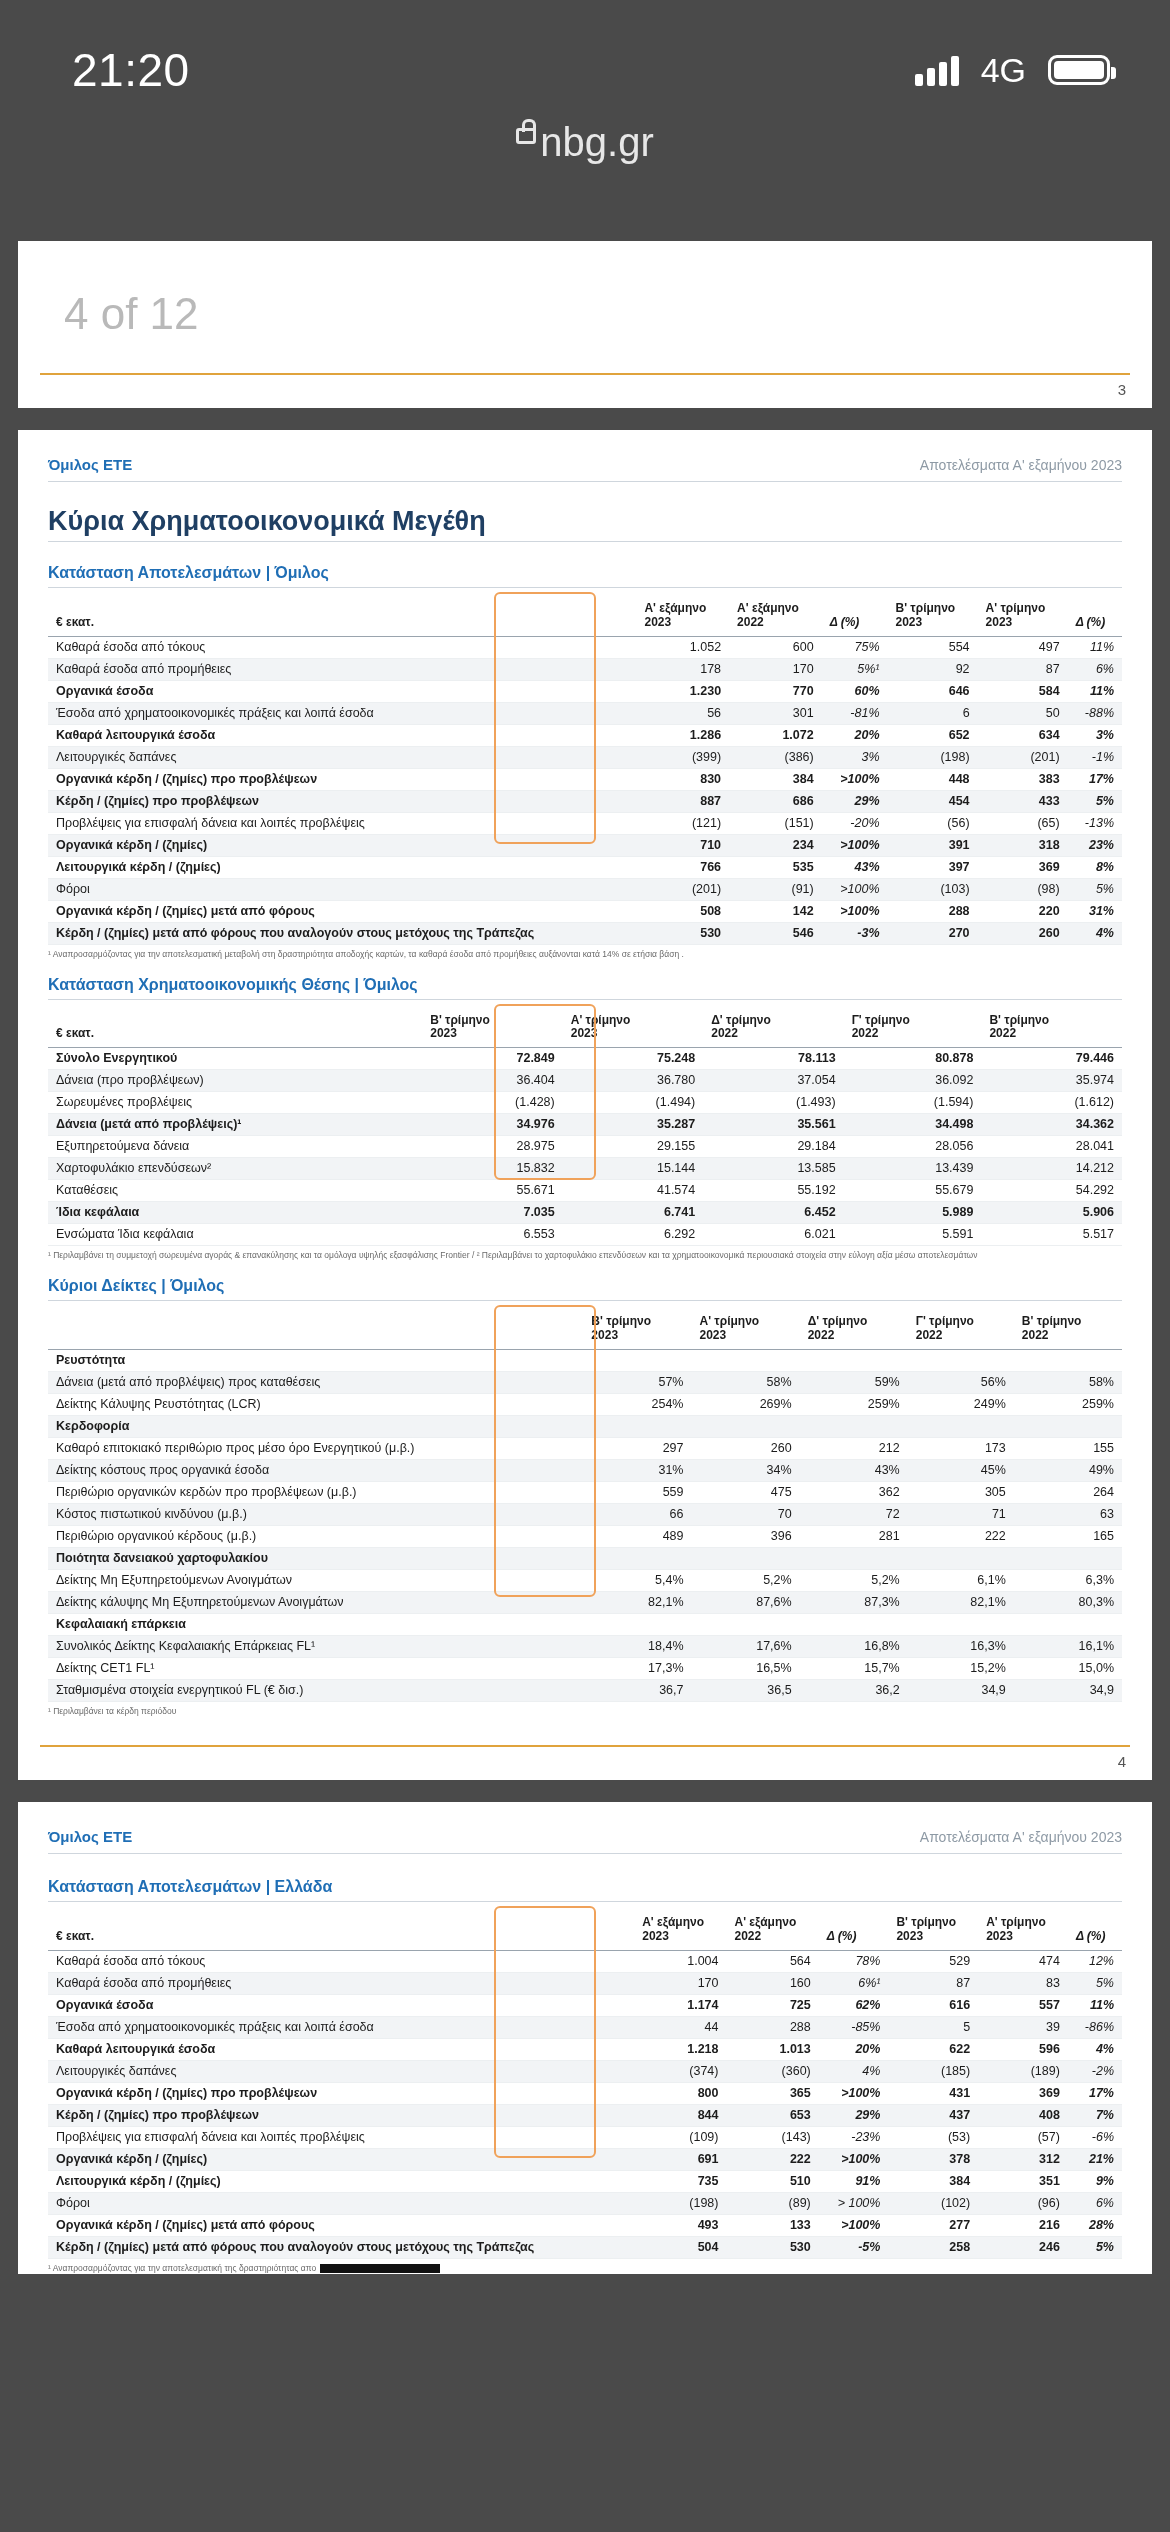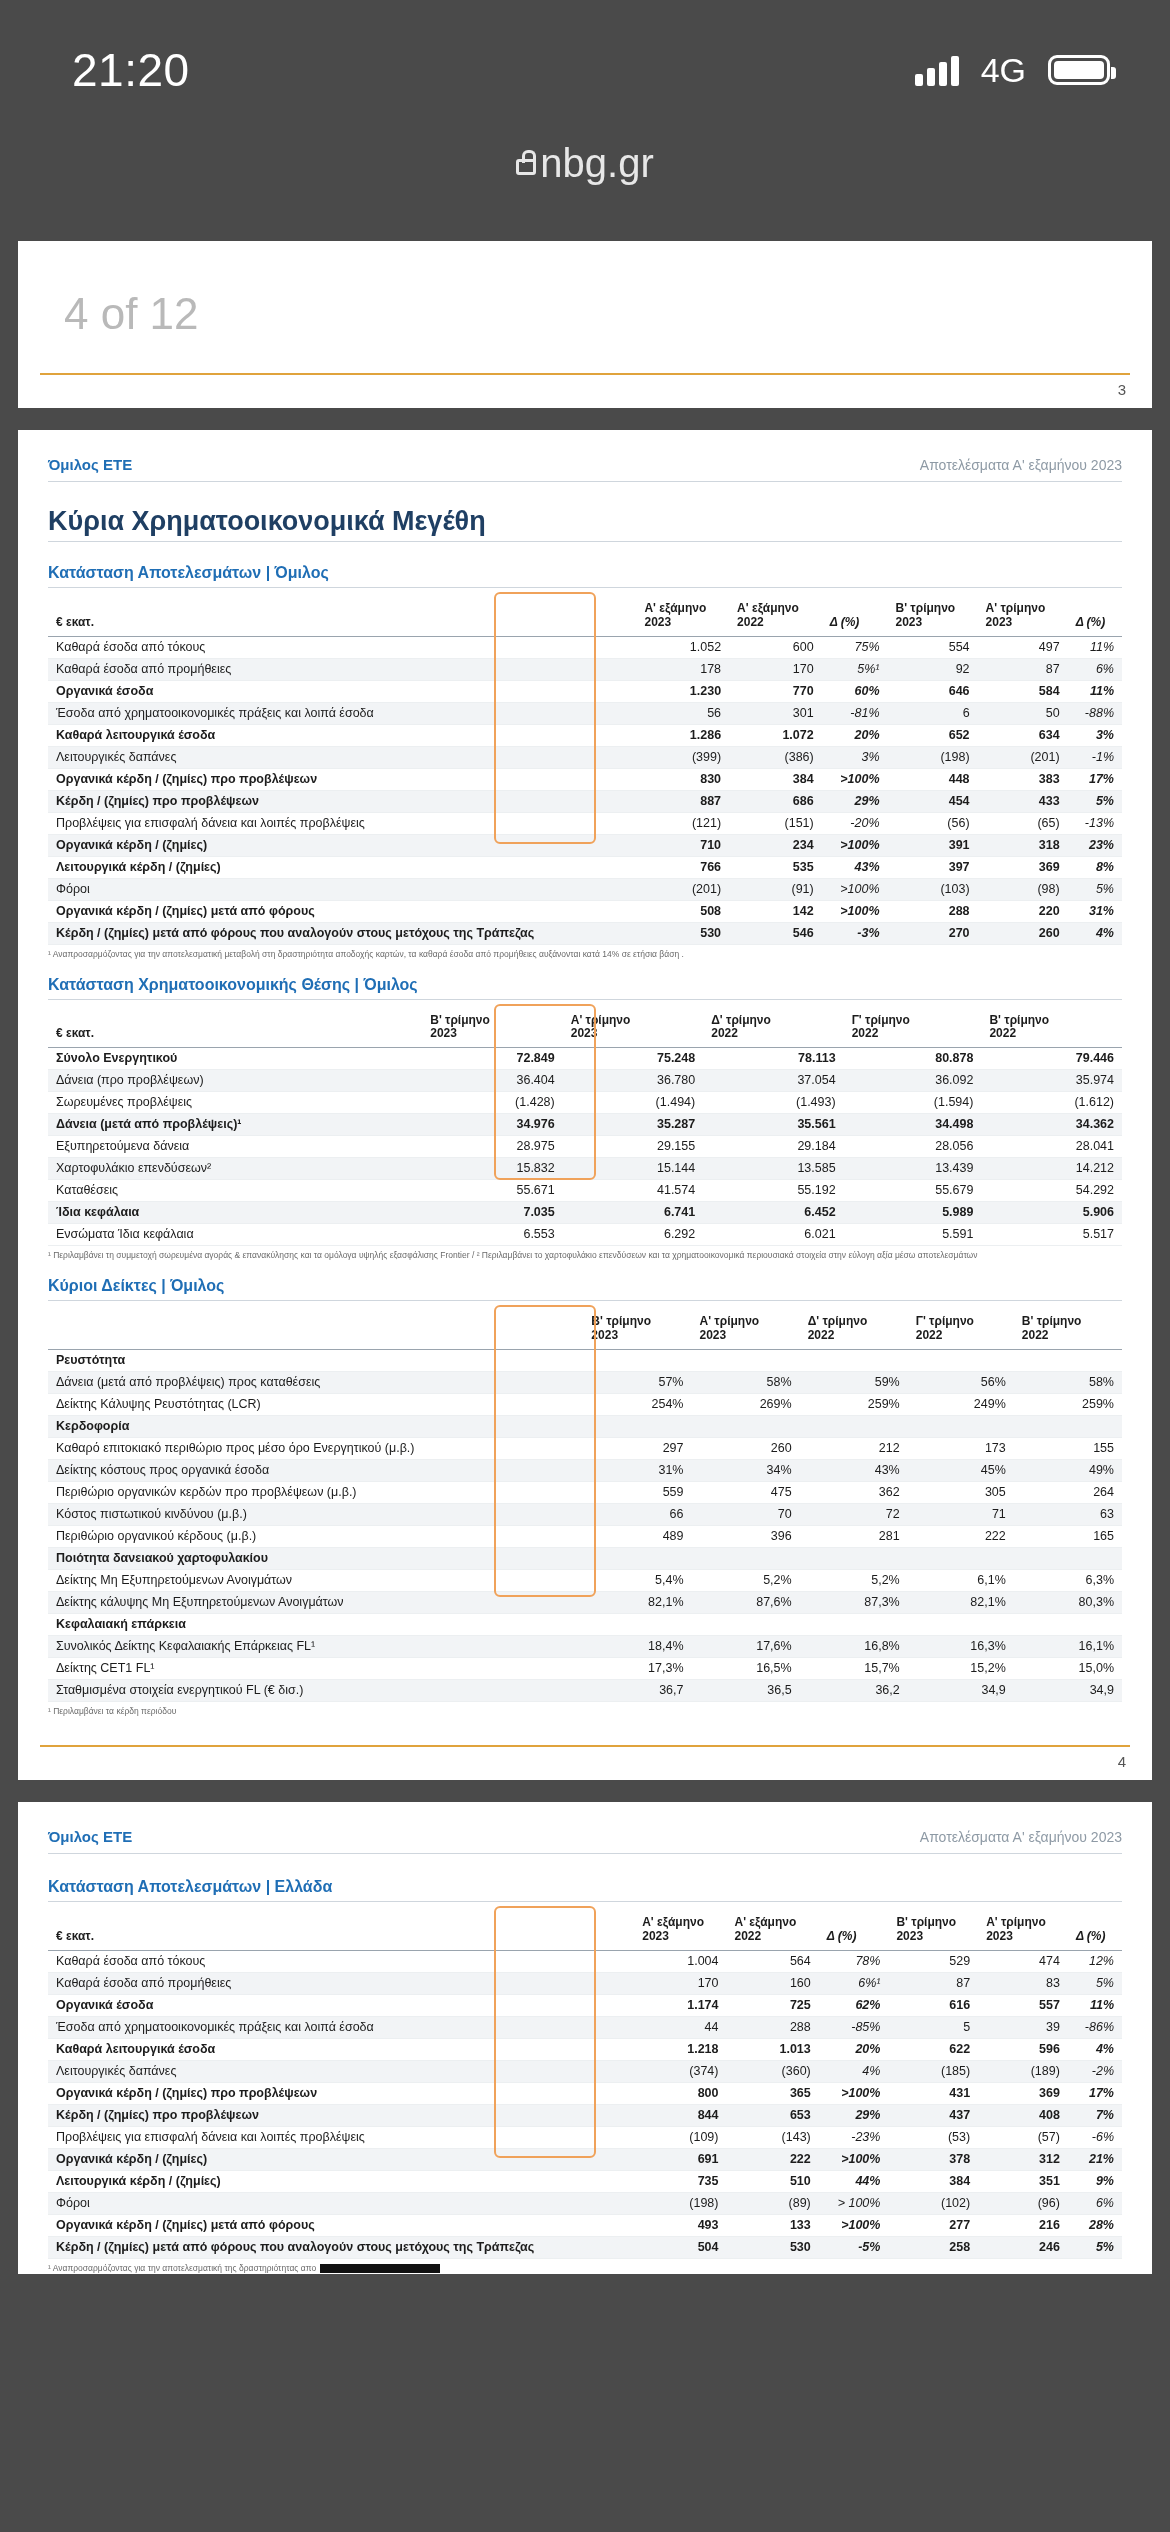--- a/index.html
+++ b/index.html
@@ -36,21 +36,21 @@
     position: relative; padding: 3px;
   }
   .battery::after {
     content: ""; position: absolute; right: -9px; top: 9px;
     width: 5px; height: 12px; background: #fff; border-radius: 0 3px 3px 0;
   }
   .battery span { display: block; height: 100%; background: #fff; border-radius: 4px; }
   
   .urlbar {
     height: 86px;
-    display: flex; align-items: center; justify-content: center;
+    display: flex; justify-content: center;
     gap: 4px; color: #e7e7e7;
   }
   .lock {
     width: 20px; height: 16px; border: 3px solid #e7e7e7; border-radius: 3px;
     position: relative; margin-top: 8px;
   }
   .lock::before {
     content: ""; position: absolute; left: 3px; top: -12px;
     width: 8px; height: 10px; border: 3px solid #e7e7e7;
     border-bottom: none; border-radius: 6px 6px 0 0;
@@ -675,21 +675,21 @@
                   <td>222</td>
                   <td class="ital">&gt;100%</td>
                   <td>378</td>
                   <td>312</td>
                   <td class="ital">21%</td>
                 </tr>
                 <tr class=" bold">
                   <td class="first">Λειτουργικά κέρδη / (ζημίες)</td>
                   <td>735</td>
                   <td>510</td>
-                  <td class="ital">44%</td>
+                  <td class="ital">91%</td>
                   <td>384</td>
                   <td>351</td>
                   <td class="ital">9%</td>
                 </tr>
                 <tr class="alt">
                   <td class="first">Φόροι</td>
                   <td>(198)</td>
                   <td>(89)</td>
                   <td class="ital">&gt; 100%</td>
                   <td>(102)</td>

